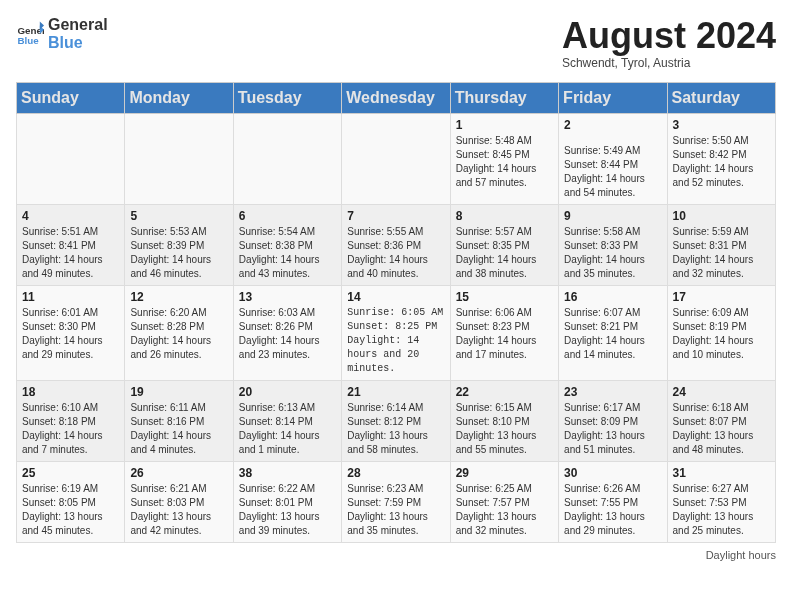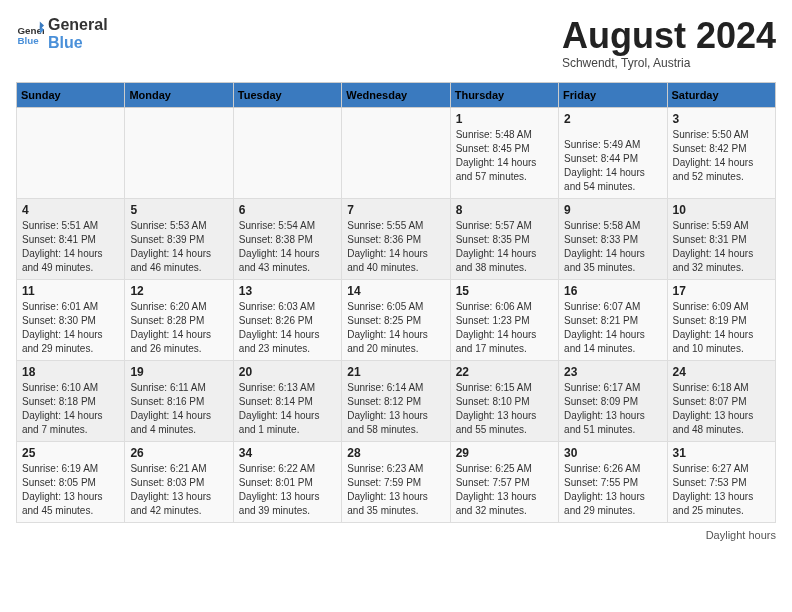--- a/index.html
+++ b/index.html
@@ -37,24 +37,24 @@
       font-size: 12px;
       color: #444;
     }
     .calendar {
       width: 100%;
       border-collapse: collapse;
       font-size: 11px;
     }
     .calendar thead tr th {
       background-color: #3a7abf;
-      color: #000000;
+      color: #e5e5e5;
       padding: 6px 4px;
       text-align: left;
-      font-size: 11px;
+      font-size: 16px;
       font-weight: bold;
       border: 1px solid #ccc;
     }
     .calendar tbody tr td {
       vertical-align: top;
       padding: 4px 5px;
       border: 1px solid #ddd;
       width: calc(100% / 7);
       min-height: 80px;
       height: 80px;
@@ -205,28 +205,28 @@
 Daylight: 14 hours and 26 minutes.</div>
         </td>
         <td>
           <span class="day-number">13</span>
           <div class="day-info" style="white-space: pre-line;">Sunrise: 6:03 AM
 Sunset: 8:26 PM
 Daylight: 14 hours and 23 minutes.</div>
         </td>
         <td>
           <span class="day-number">14</span>
-          <div class="day-info" style="white-space: pre-line;">Sunrise: 6:05 AM
+          <div class="day-info" style="white-space: pre-line; font-family: Liberation Mono, monospace;">Sunrise: 6:05 AM
 Sunset: 8:25 PM
 Daylight: 14 hours and 20 minutes.</div>
         </td>
         <td>
           <span class="day-number">15</span>
           <div class="day-info" style="white-space: pre-line;">Sunrise: 6:06 AM
-Sunset: 1:23 PM
+Sunset: 8:23 PM
 Daylight: 14 hours and 17 minutes.</div>
         </td>
         <td>
           <span class="day-number">16</span>
           <div class="day-info" style="white-space: pre-line;">Sunrise: 6:07 AM
 Sunset: 8:21 PM
 Daylight: 14 hours and 14 minutes.</div>
         </td>
         <td>
           <span class="day-number">17</span>
@@ -286,21 +286,21 @@
 Sunset: 8:05 PM
 Daylight: 13 hours and 45 minutes.</div>
         </td>
         <td>
           <span class="day-number">26</span>
           <div class="day-info" style="white-space: pre-line;">Sunrise: 6:21 AM
 Sunset: 8:03 PM
 Daylight: 13 hours and 42 minutes.</div>
         </td>
         <td>
-          <span class="day-number">34</span>
+          <span class="day-number">38</span>
           <div class="day-info" style="white-space: pre-line;">Sunrise: 6:22 AM
 Sunset: 8:01 PM
 Daylight: 13 hours and 39 minutes.</div>
         </td>
         <td>
           <span class="day-number">28</span>
           <div class="day-info" style="white-space: pre-line;">Sunrise: 6:23 AM
 Sunset: 7:59 PM
 Daylight: 13 hours and 35 minutes.</div>
         </td>

